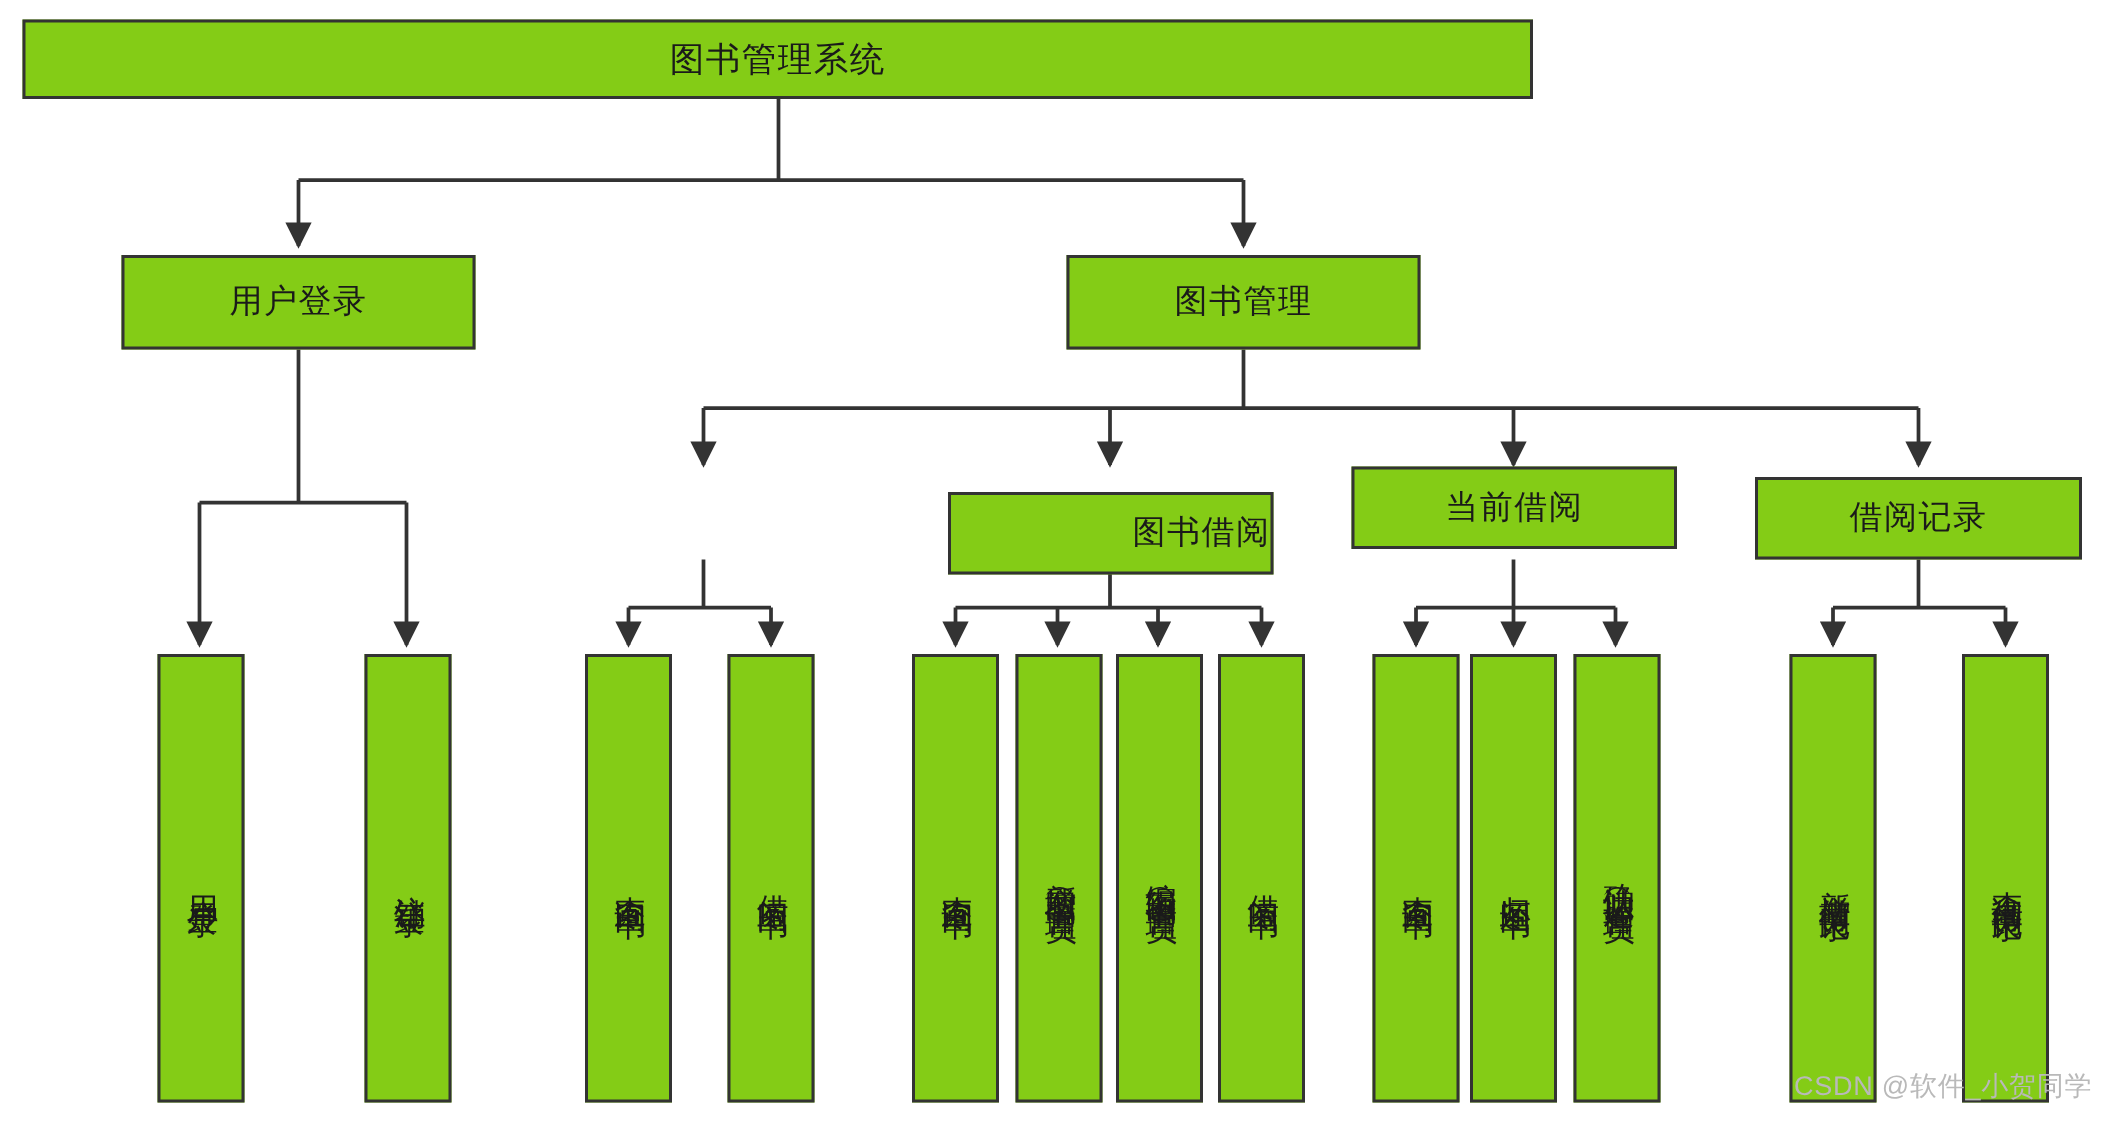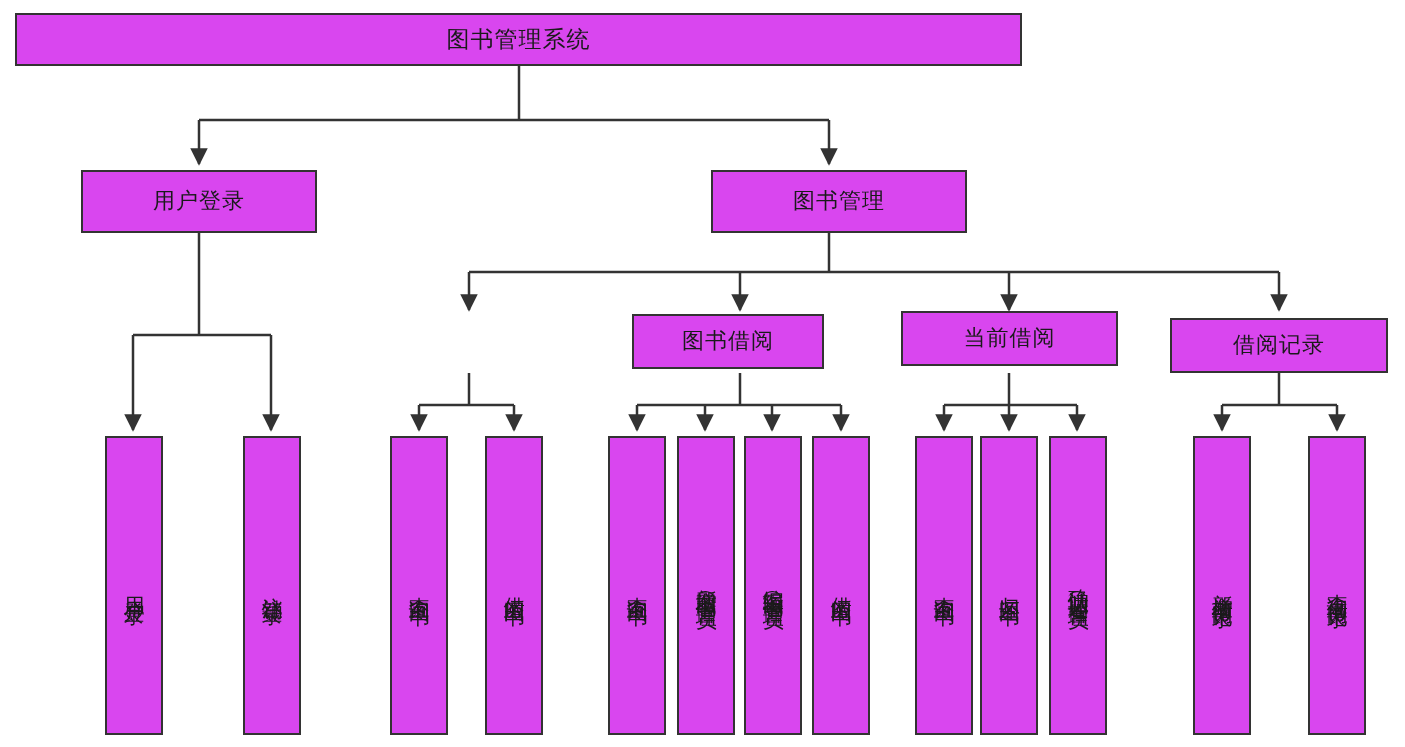--- a/index.html
+++ b/index.html
@@ -21,21 +21,21 @@
     left: 0;
     top: 0;
     width: 1405px;
     height: 747px;
     pointer-events: none;
   }
   .node {
     position: absolute;
     box-sizing: border-box;
     border: 2px solid #333333;
-    background: #d946ef;
+    background: #84cc16;
     display: flex;
     align-items: center;
     justify-content: center;
     color: #1a1a1a;
     z-index: 2;
   }
   .node.horiz {
     font-size: 22px;
     letter-spacing: 1px;
     line-height: 1.2;
@@ -120,25 +120,25 @@
     </g>
   </svg>
 
   <div class="node horiz root" style="left:15px; top:13px; width:1007px; height:53px;">
     <span>图书管理系统</span>
   </div>
 
   <div class="node horiz" style="left:81px; top:170px; width:236px; height:63px;">
     <span>用户登录</span>
   </div>
-  <div class="node horiz" style="left:711px; top:170px; width:256px; height:63px;">
+  <div class="node horiz" style="left:711px; top:170px; width:236px; height:63px;">
     <span>图书管理</span>
   </div>
 
-  <div class="node horiz" style="left:632px; top:314px; width:192px; height:55px;">
+  <div class="node horiz" style="left:632px; top:328px; width:217px; height:55px;justify-content:flex-end;">
     <span>图书借阅</span>
   </div>
   <div class="node horiz" style="left:901px; top:311px; width:217px; height:55px;">
     <span>当前借阅</span>
   </div>
   <div class="node horiz" style="left:1170px; top:318px; width:218px; height:55px;">
     <span>借阅记录</span>
   </div>
 
   <div class="node vert" style="left:105px; top:436px; width:58px; height:299px;">
@@ -178,14 +178,15 @@
     <span>确认归还（管理员）</span>
   </div>
 
   <div class="node vert" style="left:1193px; top:436px; width:58px; height:299px;">
     <span>新增借阅记录</span>
   </div>
   <div class="node vert" style="left:1308px; top:436px; width:58px; height:299px;">
     <span>查询借阅记录</span>
   </div>
 
+  <div class="watermark">CSDN @软件_小贺同学</div>
 
 </div>
 
 </body></html>

